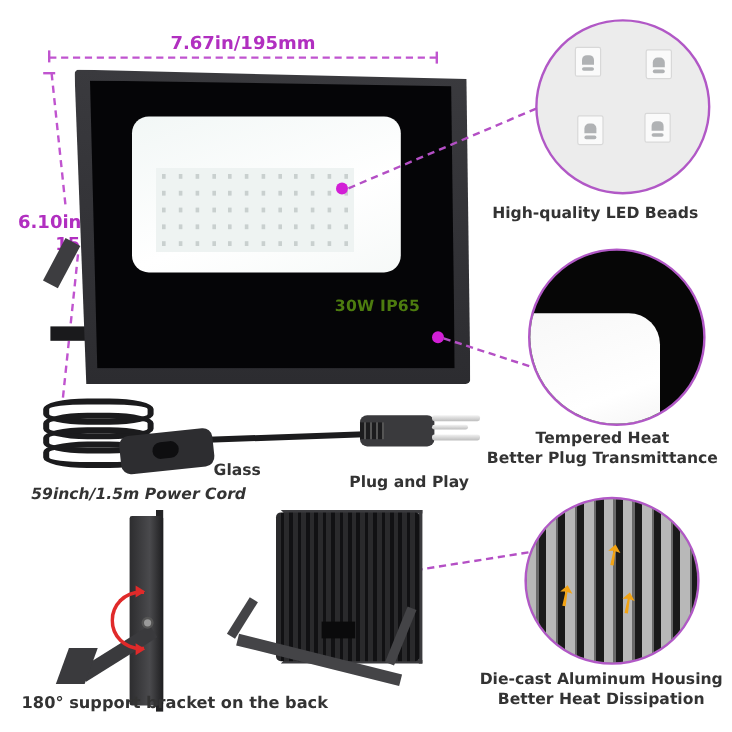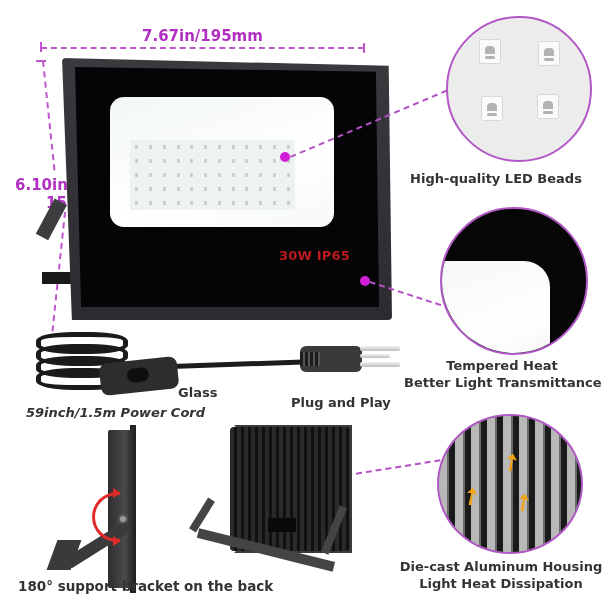--- a/index.html
+++ b/index.html
@@ -30,21 +30,21 @@
     position: absolute; left: 110px; top: 97px; width: 224px; height: 130px;
     background: linear-gradient(160deg, #f2f7f6 0%, #ffffff 60%, #f6f9f8 100%);
     border-radius: 14px;
   }
   .led-grid {
     position: absolute; left: 130px; top: 140px; width: 165px; height: 70px;
     background: #eef3f2;
     display: grid; grid-template-columns: repeat(12, 1fr); grid-template-rows: repeat(5, 1fr);
   }
   .led-grid span { display: block; width: 3px; height: 4px; background: #c9d0cf; margin: auto; }
-  .spec-text { position: absolute; left: 279px; top: 248px; color: #b91c1c; font-weight: bold; font-size: 13px; letter-spacing: 0.2px; }
+  .spec-text { position: absolute; left: 279px; top: 248px; color: #4d7c0f; font-weight: bold; font-size: 13px; letter-spacing: 0.2px; }
 
   .dot { position: absolute; width: 10px; height: 10px; border-radius: 50%; background: #d21fd6; }
   .leader { position: absolute; height: 0; border-top: 2px dashed #b44fc5; transform-origin: 0 0; }
 
   
   .stand-arm { position: absolute; left: 42px; top: 230px; width: 40px; height: 14px; background: #3d3d40; transform: rotate(-62deg); transform-origin: left; }
 
   
   .cord-coil { position: absolute; border: 5px solid #1b1b1d; border-radius: 40%; }
   .cord-line { position: absolute; left: 150px; top: 362px; width: 160px; height: 5px; background: #1c1c1e; transform: rotate(-2deg); }
@@ -200,21 +200,21 @@
   <div class="chip" style="left:90px; top:23px;"></div>
   <div class="chip" style="left:33px; top:78px;"></div>
   <div class="chip" style="left:89px; top:76px;"></div>
 </div>
 <div class="caption" style="left:408px; top:170px; width:176px;">High-quality LED Beads</div>
 
 <div class="feature-circle fc-glass">
   <div class="glass-white"></div>
 </div>
 <div class="caption" style="left:404px; top:357px; width:196px;">Tempered Heat</div>
-<div class="caption" style="left:404px; top:374px; width:196px;">Better Light Transmittance</div>
+<div class="caption" style="left:404px; top:374px; width:196px;">Better Plug Transmittance</div>
 
 <div class="side-edge"></div>
 <div class="side-frame"></div>
 <div class="side-bracket"></div>
 <div class="side-bracket2"></div>
 <div class="rot-arc"></div>
 <div class="abs" style="left:113px; top:488px; width:0; height:0; border-left:8px solid #e02a2a; border-top:5px solid transparent; border-bottom:5px solid transparent;"></div>
 <div class="abs" style="left:113px; top:536px; width:0; height:0; border-left:8px solid #e02a2a; border-top:5px solid transparent; border-bottom:5px solid transparent;"></div>
 <div class="knob"></div>
 <div class="caption" style="left:18px; top:578px; font-size:13.5px;">180° support bracket on the back</div>
@@ -226,13 +226,13 @@
 <div class="back-bracket"></div>
 <div class="back-bracket-r"></div>
 
 <div class="feature-circle fc-heat">
   <div class="fins"></div>
   <div class="arrow" style="left:62px; top:34px; transform:rotate(-35deg);">➚</div>
   <div class="arrow" style="left:22px; top:68px; transform:rotate(-35deg);">➚</div>
   <div class="arrow" style="left:74px; top:74px; transform:rotate(-35deg);">➚</div>
 </div>
 <div class="caption" style="left:398px; top:558px; width:206px;">Die-cast Aluminum Housing</div>
-<div class="caption" style="left:398px; top:575px; width:206px;">Light Heat Dissipation</div>
+<div class="caption" style="left:398px; top:575px; width:206px;">Better Heat Dissipation</div>
 
 </body></html>

